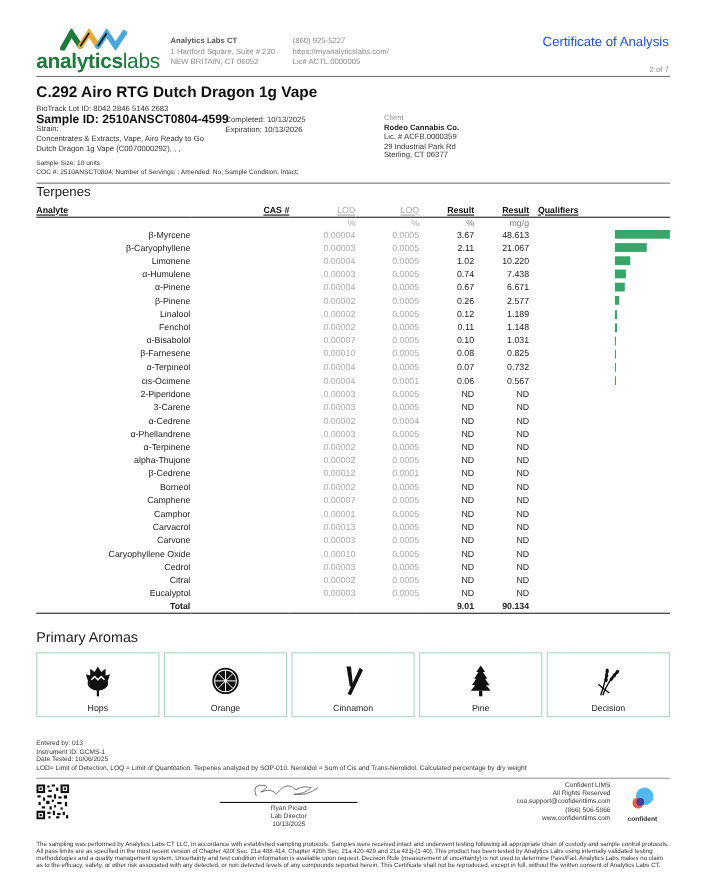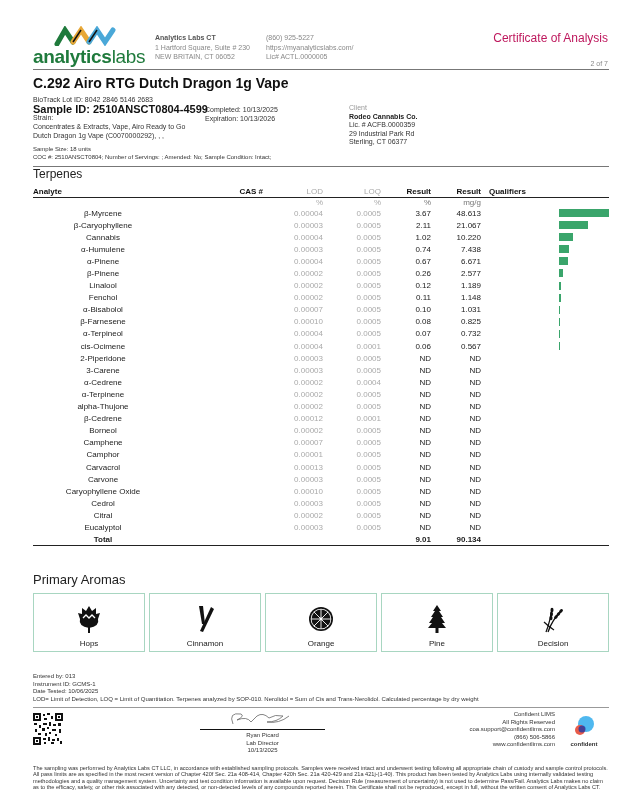--- a/index.html
+++ b/index.html
@@ -5,25 +5,25 @@
   * { box-sizing: border-box; margin: 0; padding: 0; }
   body { width: 637px; height: 807px; background: #fff; font-family: "Liberation Sans", sans-serif; color: #222; position: relative; overflow: hidden; }
   .abs { position: absolute; }
   .hdr-small { font-size: 7px; line-height: 9.5px; color: #888; }
   .rule { position: absolute; height: 1px; background: #777; }
   .title { font-size: 14px; font-weight: bold; color: #111; }
   .tiny { font-size: 6px; line-height: 7.5px; color: #333; }
   .small { font-size: 7px; line-height: 8.5px; color: #333; }
   .section-title { font-size: 12px; color: #222; }
   table.terp { position: absolute; left: 33px; top: 186px; width: 576px; border-collapse: collapse; font-size: 8px; }
-  table.terp th { font-weight: bold; text-align: right; height: 11px; padding: 0; color: #111; }
+  table.terp th { font-weight: bold; text-align: right; height: 11px; padding: 0; color: #111; text-decoration: underline; }
   table.terp th.left { text-align: left; }
   table.terp thead tr.hrow th { border-bottom: 1px solid #222; }
   table.terp td { height: 12.1px; padding: 0; text-align: right; color: #222; }
-  table.terp td.name { text-align: center; }
+  table.terp td.name { text-align: right; }
   table.terp td.grey { color: #aaa; }
   table.terp tr.units td { color: #777; height: 10px; }
   table.terp tr.units td.grey { color: #aaa; }
   table.terp tr.total td { font-weight: bold; border-bottom: 1.5px solid #222; }
   .barcell { position: relative; }
   .bar { position: absolute; left: 0; top: 2px; height: 8px; background: #3aa56b; }
   .aromas { position: absolute; left: 33px; top: 593px; width: 576px; height: 59px; display: flex; gap: 4px; }
   .aroma { flex: 1; border: 1px solid #a8d6c1; display: flex; flex-direction: column; align-items: center; justify-content: flex-end; padding-bottom: 3px; }
   .aroma svg { width: 26px; height: 30px; margin-bottom: 5px; }
   .aroma span { font-size: 8px; color: #222; }
@@ -51,21 +51,21 @@
 <div class="abs hdr-small" style="left:155px;top:33px;">
   <div style="color:#555;font-weight:bold;">Analytics Labs CT</div>
   <div>1 Hartford Square, Suite # 230</div>
   <div>NEW BRITAIN, CT 06052</div>
 </div>
 <div class="abs hdr-small" style="left:266px;top:33px;">
   <div>(860) 925-5227</div>
   <div>https://myanalyticslabs.com/</div>
   <div>Lic# ACTL.0000005</div>
 </div>
-<div class="abs" style="right:29px;top:31px;font-size:12px;color:#be185d;">Certificate of Analysis</div>
+<div class="abs" style="right:29px;top:31px;font-size:12px;color:#1d4ed8;">Certificate of Analysis</div>
 <div class="abs" style="right:29px;top:60px;font-size:7px;color:#888;">2 of 7</div>
 <div class="rule" style="left:33px;top:69px;width:576px;"></div>
 
 <div class="abs title" style="left:33px;top:75px;">C.292 Airo RTG Dutch Dragon 1g Vape</div>
 <div class="abs small" style="left:33px;top:96px;">BioTrack Lot ID: 8042 2846 5146 2683</div>
 <div class="abs" style="left:33px;top:103px;font-size:11px;font-weight:bold;color:#111;">Sample ID: 2510ANSCT0804-4599</div>
 <div class="abs small" style="left:33px;top:114px;">Strain:</div>
 <div class="abs small" style="left:33px;top:123px;">
   <div>Concentrates &amp; Extracts, Vape, Airo Ready to Go</div>
   <div>Dutch Dragon 1g Vape (C0070000292), , ,</div>
@@ -137,21 +137,21 @@
         <td></td>
         <td class="grey">0.00003</td>
         <td class="grey">0.0005</td>
         <td>2.11</td>
         <td>21.067</td>
         <td class="barcell">
           <div class="bar" style="background: rgb(58, 165, 107); left: 78px; width: 28.7259px;"></div>
         </td>
       </tr>
       <tr>
-        <td class="name">Cannabis</td>
+        <td class="name">Limonene</td>
         <td></td>
         <td class="grey">0.00004</td>
         <td class="grey">0.0005</td>
         <td>1.02</td>
         <td>10.220</td>
         <td class="barcell">
           <div class="bar" style="background: rgb(58, 165, 107); left: 78px; width: 13.9355px;"></div>
         </td>
       </tr>
       <tr>
@@ -269,20 +269,29 @@
         <td class="grey">0.0005</td>
         <td>ND</td>
         <td>ND</td>
         <td class="barcell"></td>
       </tr>
       <tr>
         <td class="name">α-Cedrene</td>
         <td></td>
         <td class="grey">0.00002</td>
         <td class="grey">0.0004</td>
+        <td>ND</td>
+        <td>ND</td>
+        <td class="barcell"></td>
+      </tr>
+      <tr>
+        <td class="name">α-Phellandrene</td>
+        <td></td>
+        <td class="grey">0.00003</td>
+        <td class="grey">0.0005</td>
         <td>ND</td>
         <td>ND</td>
         <td class="barcell"></td>
       </tr>
       <tr>
         <td class="name">α-Terpinene</td>
         <td></td>
         <td class="grey">0.00002</td>
         <td class="grey">0.0005</td>
         <td>ND</td>
@@ -402,42 +411,42 @@
 
 <div class="abs section-title" style="left:33px;top:572px;font-size:13px;">Primary Aromas</div>
 <div class="aromas">
   <div class="aroma">
     <svg viewBox="0 0 26 30">
       <path d="M13 2 L16 7 L20 4 L20 10 L24 9 L22 15 Q24 22 13 24 Q2 22 4 15 L2 9 L6 10 L6 4 L10 7 Z" fill="#111"></path>
       <path d="M7 14 L10 11 L13 14 L16 11 L19 14" stroke="#fff" stroke-width="1.3" fill="none"></path>
       <rect x="12" y="23" width="2" height="6" fill="#111"></rect>
     </svg>
     <span>Hops</span>
-  </div>
-  <div class="aroma">
-    <svg viewBox="0 0 26 30">
-      <path d="M7 2 L11 2 L13 20 L10 20 Z" fill="#111"></path>
-      <path d="M19 3 L22 5 L11 28 L8 27 Z" fill="#111"></path>
-    </svg>
-    <span>Cinnamon</span>
   </div>
   <div class="aroma">
     <svg viewBox="0 0 26 30">
       <circle cx="13" cy="15" r="12" fill="#111"></circle>
       <circle cx="13" cy="15" r="10.3" fill="#fff"></circle>
       <circle cx="13" cy="15" r="9.5" fill="#111"></circle>
       <g stroke="#fff" stroke-width="0.9">
         <line x1="13" y1="5" x2="13" y2="25"></line>
           <line x1="3" y1="15" x2="23" y2="15"></line>
         <line x1="6" y1="8" x2="20" y2="22"></line>
           <line x1="20" y1="8" x2="6" y2="22"></line>
       </g>
       <circle cx="13" cy="15" r="1.4" fill="#fff"></circle>
     </svg>
     <span>Orange</span>
+  </div>
+  <div class="aroma">
+    <svg viewBox="0 0 26 30">
+      <path d="M7 2 L11 2 L13 20 L10 20 Z" fill="#111"></path>
+      <path d="M19 3 L22 5 L11 28 L8 27 Z" fill="#111"></path>
+    </svg>
+    <span>Cinnamon</span>
   </div>
   <div class="aroma">
     <svg viewBox="0 0 26 30">
       <path d="M13 1 L17 7 L15 7 L19 13 L17 13 L21 19 L18 19 L22 24 L4 24 L8 19 L5 19 L9 13 L7 13 L11 7 L9 7 Z" fill="#111"></path>
       <rect x="11.5" y="24" width="3" height="5" fill="#111"></rect>
     </svg>
     <span>Pine</span>
   </div>
   <div class="aroma">
     <svg viewBox="0 0 26 30">

